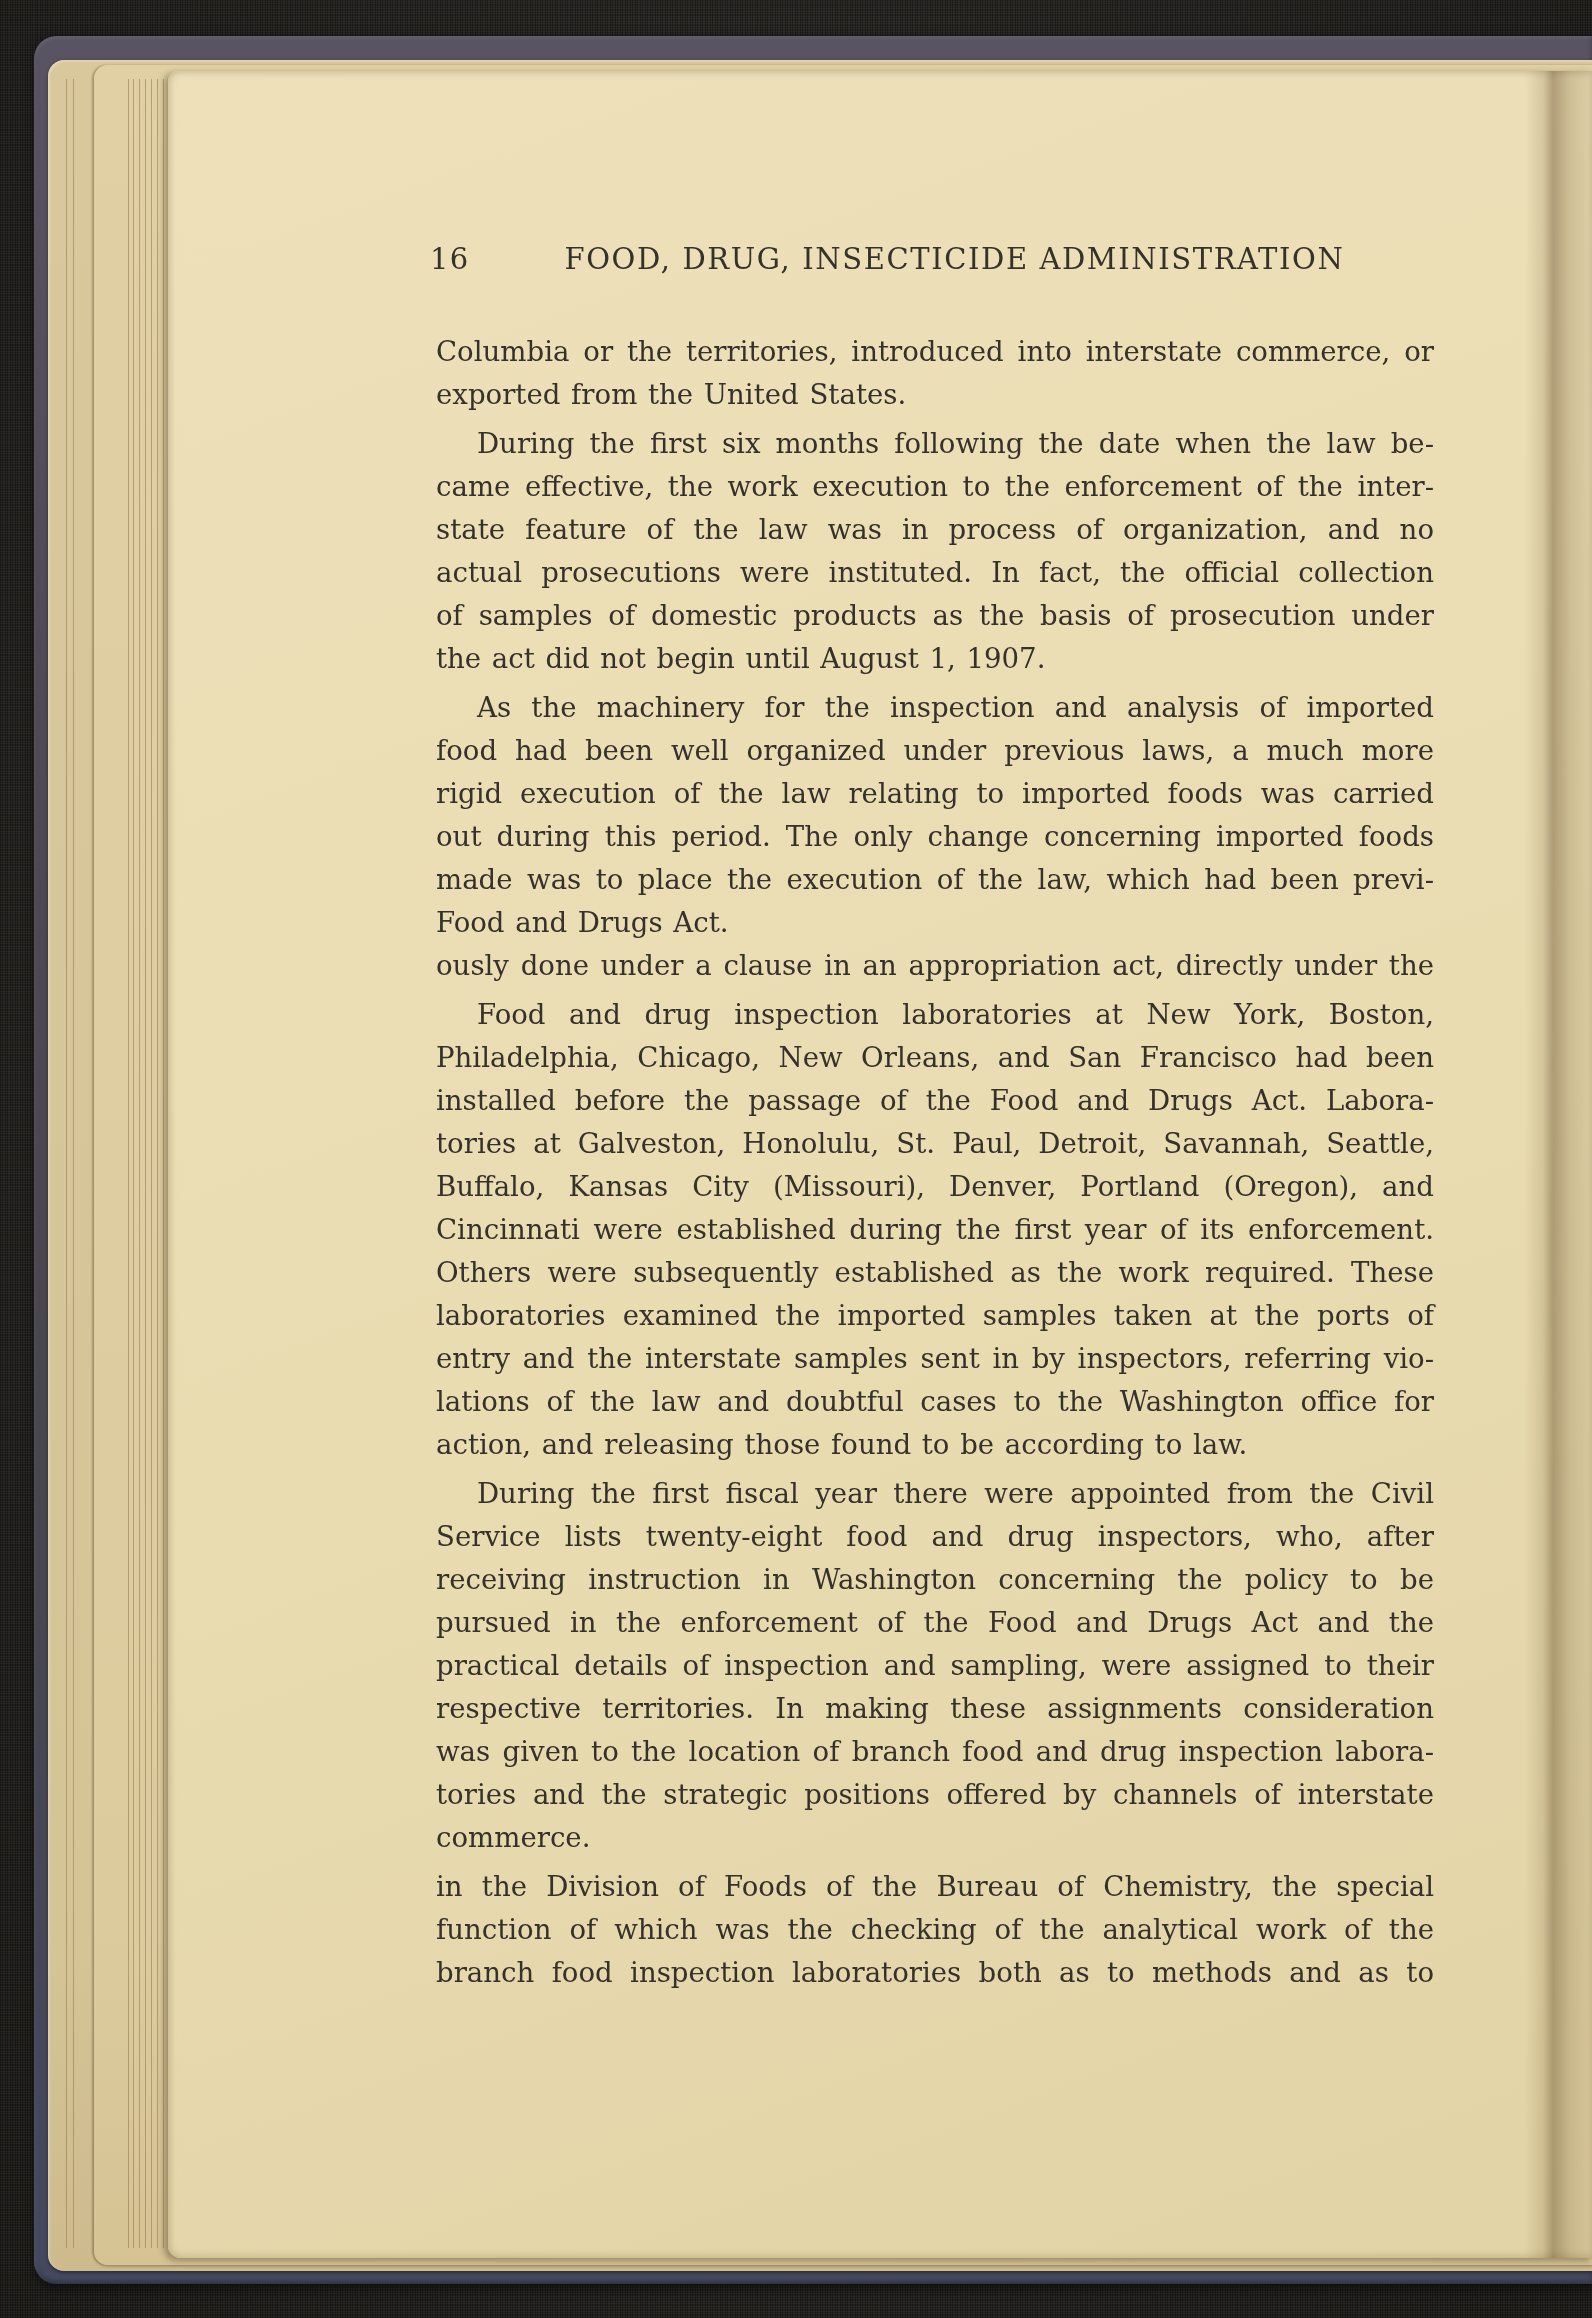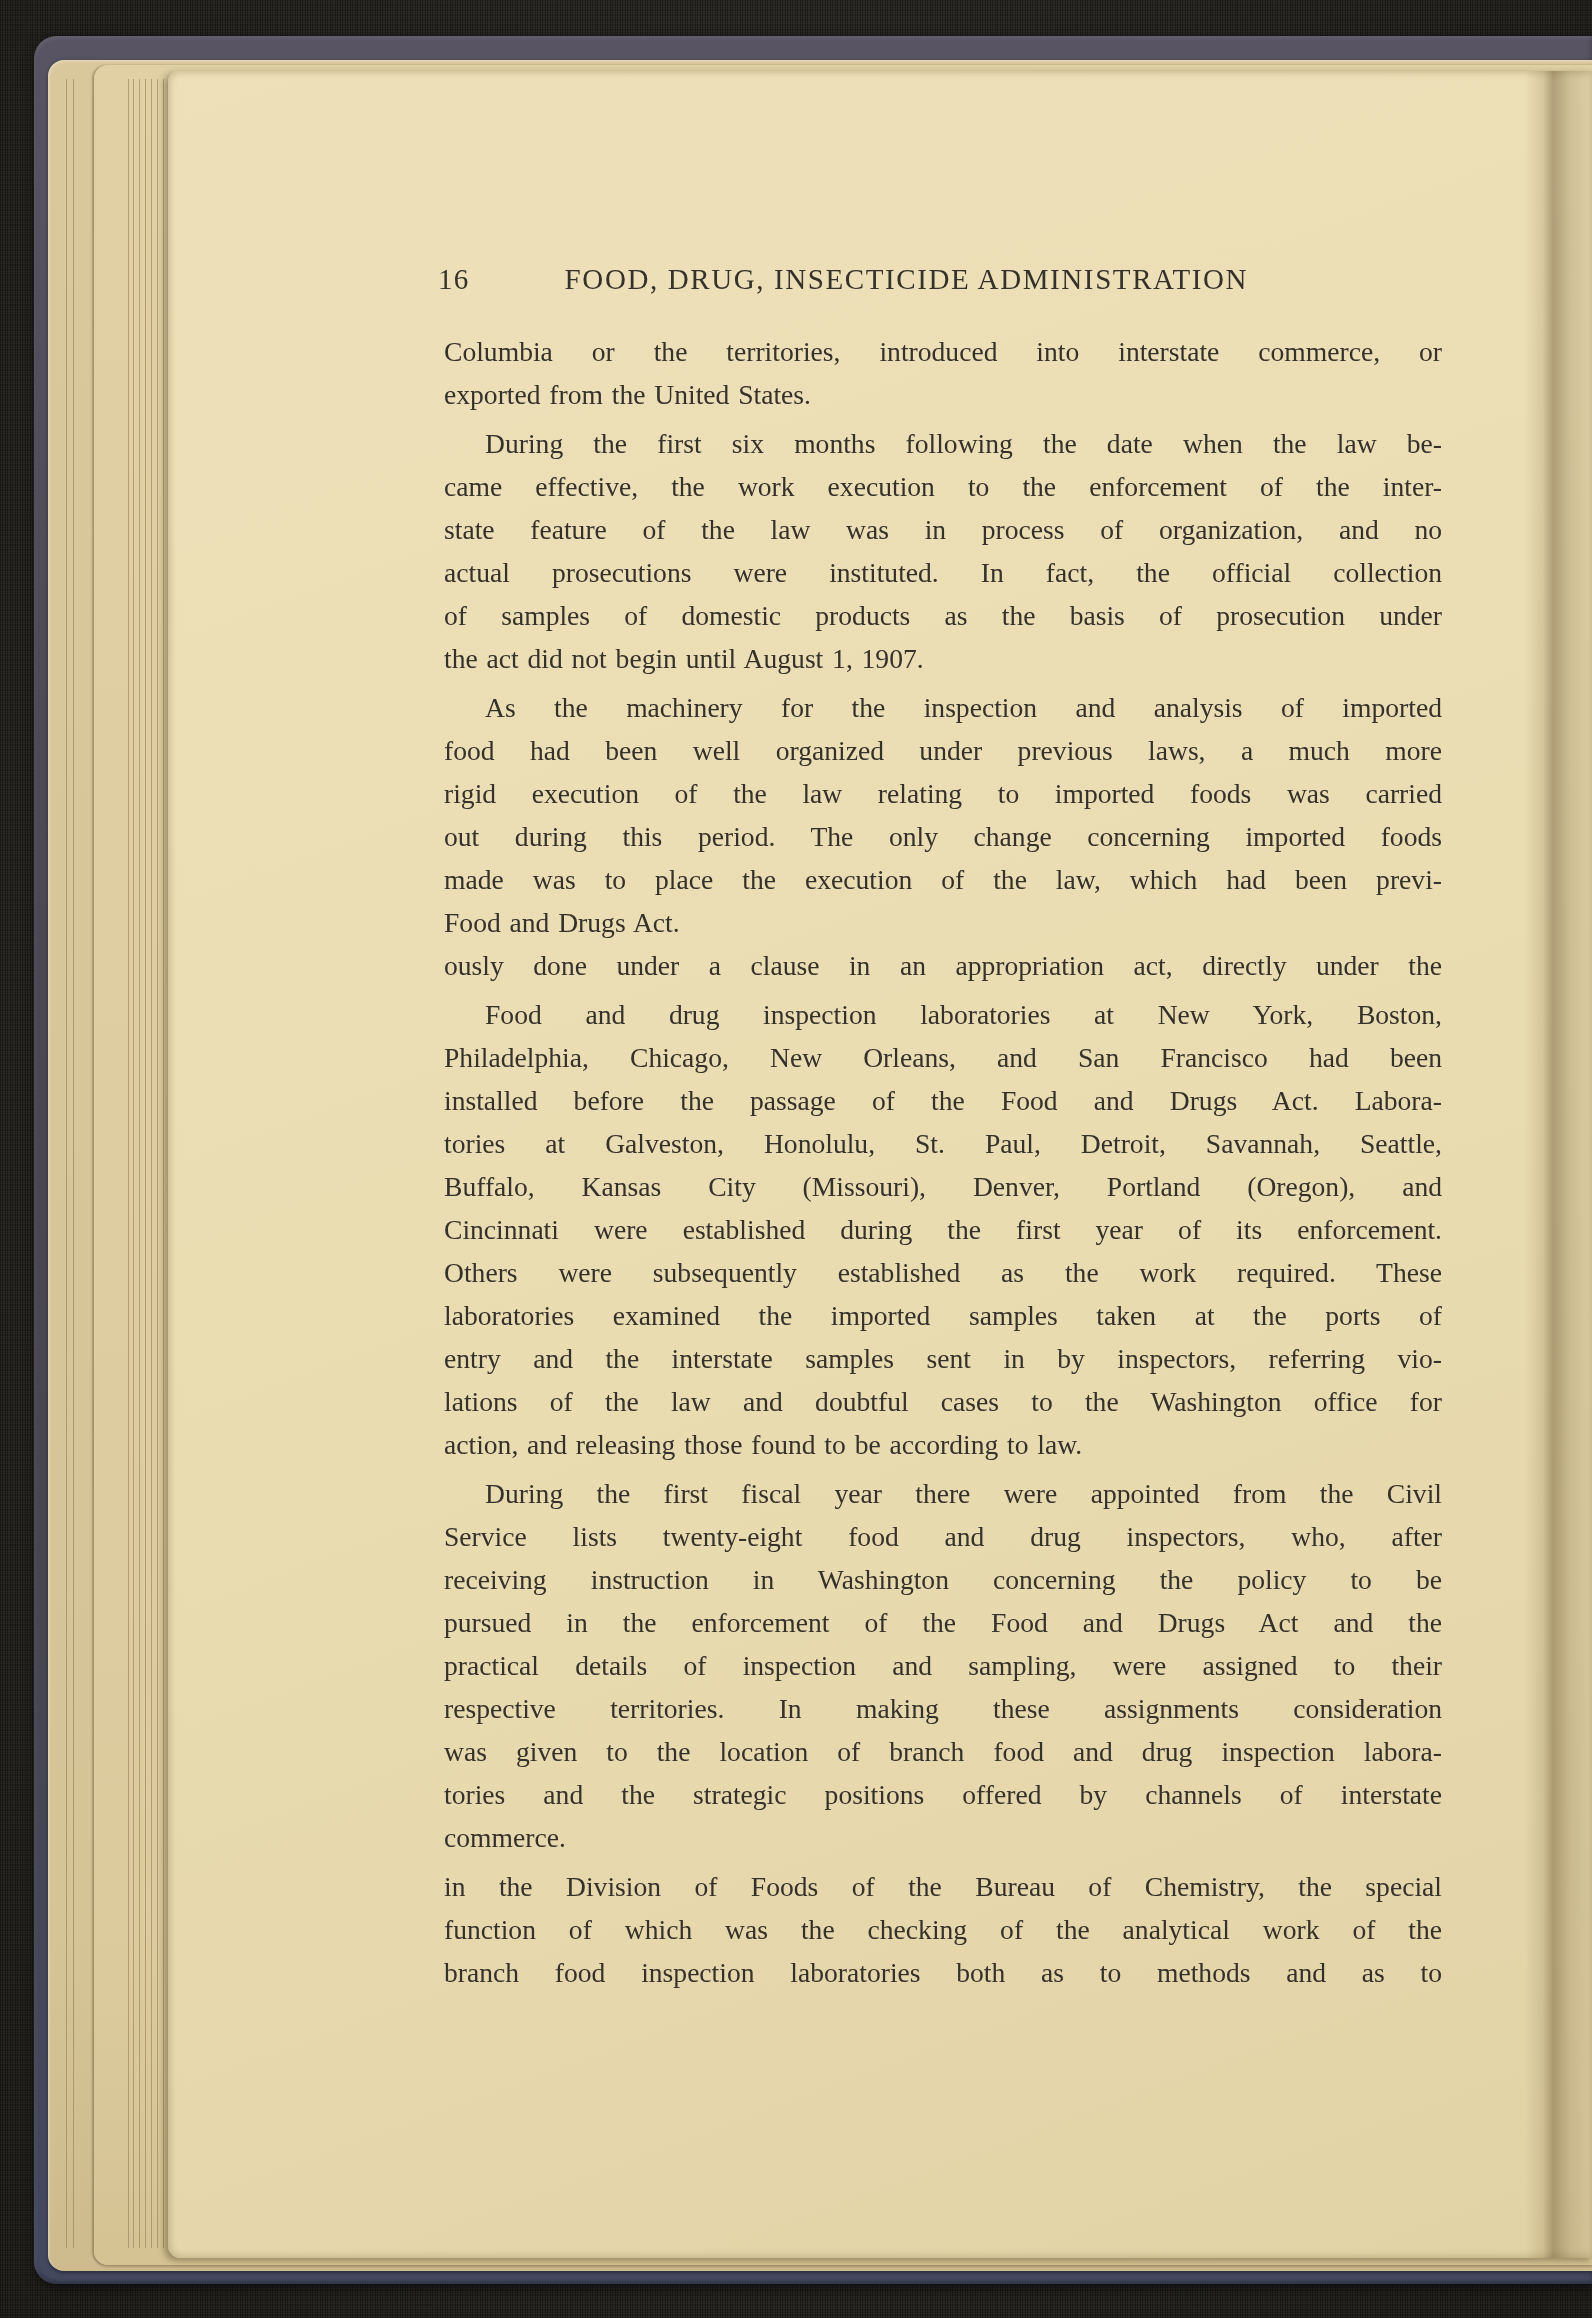--- a/index.html
+++ b/index.html
@@ -56,31 +56,30 @@
         rgba(124,100,60,.26) 98.4%,
         rgba(124,100,60,.12) 100%),
       linear-gradient(160deg,#eee1ba 0%,#e9dcb1 55%,#e2d3a6 100%);
     box-shadow:
       -3.1px 2.5px 6.3px rgba(60,44,22,.38),
       inset 0 3.1px 6.3px rgba(110,88,50,.14),
       inset 3.1px 0 7.5px rgba(110,88,50,.10),
       inset 0 -3.8px 7.5px rgba(110,88,50,.12);
   }
   .text-layer{
-    position:absolute;left:12px;top:0;width:1530px;height:2319px;
+    position:absolute;left:4px;top:0;width:1530px;height:2319px;
     color:#35312b;
-    font-family:Liberation Serif, serif;
   }
   .running-header{
     position:absolute;left:426px;top:243px;width:1010px;
     display:flex;align-items:baseline;
     font-size:29px;line-height:33px;white-space:nowrap;
   }
   .page-number{letter-spacing:1.3px;}
-  .running-title{margin-left:95px;letter-spacing:1.6px;margin-top:20px;}
+  .running-title{margin-left:95px;letter-spacing:1.6px;}
   .text-block{
     position:absolute;left:426px;top:324px;width:1010px;
     font-size:27.6px;line-height:43px;
     word-spacing:1.9px;
   }
   .paragraph{margin:6px;}
   .text-line{
     text-align:justify;
     text-align-last:justify;
     white-space:normal;

